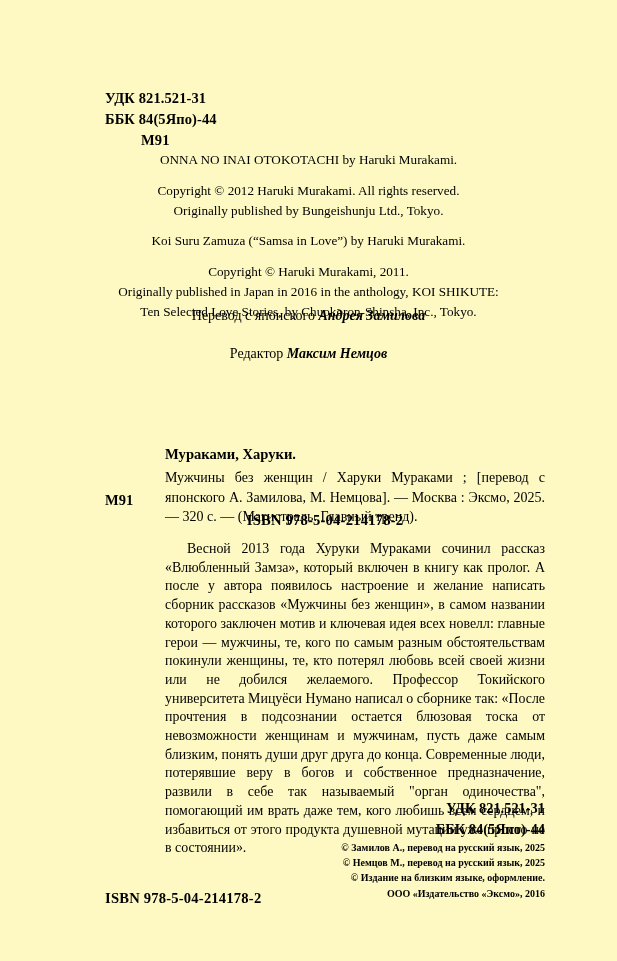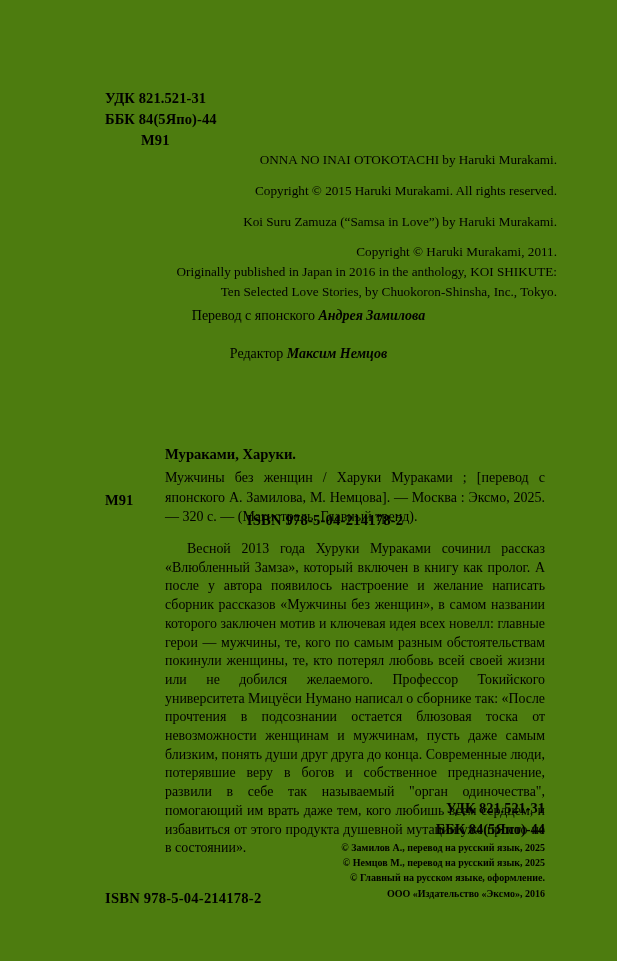--- a/index.html
+++ b/index.html
@@ -13,21 +13,21 @@
     font-family: "Liberation Serif", serif;
     color: #000000;
     position: relative;
     overflow: hidden;
   }
   .page {
     position: absolute;
     left: 0; top: 0;
     width: 617px;
     height: 961px;
-    background: #4d7c0f;
+    background: #fef9c3;
   }
 
   
   .udk-block {
     position: absolute;
     left: 105px;
     top: 88px;
     font-size: 14.5px;
     line-height: 1.45;
     font-weight: bold;
@@ -42,21 +42,21 @@
   .copyright-block {
     position: absolute;
     left: 60px;
     top: 150px;
     width: 497px;
     text-align: center;
     font-size: 13.2px;
     line-height: 1.5;
   }
   .cr-para { margin-bottom: 11px; }
-  .cr-line { white-space: nowrap; text-align: right; }
+  .cr-line { white-space: nowrap; }
 
   .credits-block {
     position: absolute;
     left: 60px;
     top: 305px;
     width: 497px;
     text-align: center;
     font-size: 14px;
     line-height: 1.5;
   }
@@ -162,21 +162,22 @@
     <div class="udk-line">УДК 821.521-31</div>
     <div class="udk-line">ББК 84(5Япо)-44</div>
     <div class="udk-line udk-code">М91</div>
   </div>
 
   <div class="copyright-block">
     <div class="cr-para">
       <div class="cr-line">ONNA NO INAI OTOKOTACHI by Haruki Murakami.</div>
     </div>
     <div class="cr-para">
-      <div class="cr-line">Copyright © 2015 Haruki Murakami. All rights reserved.</div>
+      <div class="cr-line">Copyright © 2012 Haruki Murakami. All rights reserved.</div>
+      <div class="cr-line">Originally published by Bungeishunju Ltd., Tokyo.</div>
     </div>
     <div class="cr-para">
       <div class="cr-line">Koi Suru Zamuza (“Samsa in Love”) by Haruki Murakami.</div>
     </div>
     <div class="cr-para">
       <div class="cr-line">Copyright © Haruki Murakami, 2011.</div>
       <div class="cr-line">Originally published in Japan in 2016 in the anthology, KOI SHIKUTE:</div>
       <div class="cr-line">Ten Selected Love Stories, by Chuokoron-Shinsha, Inc., Tokyo.</div>
     </div>
   </div>
@@ -199,19 +200,19 @@
   <div class="annotation">Весной 2013 года Хуруки Мураками сочинил рассказ «Влюбленный Замза», который включен в книгу как пролог. А после у автора появилось настроение и желание написать сборник рассказов «Мужчины без женщин», в самом названии которого заключен мотив и ключевая идея всех новелл: главные герои — мужчины, те, кого по самым разным обстоятельствам покинули женщины, те, кто потерял любовь всей своей жизни или не добился желаемого. Профессор Токийского университета Мицуёси Нумано написал о сборнике так: «После прочтения в подсознании остается блюзовая тоска от невозможности женщинам и мужчинам, пусть даже самым близким, понять души друг друга до конца. Современные люди, потерявшие веру в богов и собственное предназначение, развили в себе так называемый "орган одиночества", помогающий им врать даже тем, кого любишь всем сердцем, и избавиться от этого продукта душевной мутации уже просто не в состоянии».</div>
 
   <div class="bottom-udk">
     <div>УДК 821.521-31</div>
     <div>ББК 84(5Япо)-44</div>
   </div>
 
   <div class="bottom-rights">
     <div class="nowrap">© Замилов А.,  перевод на русский язык, 2025</div>
     <div class="nowrap">© Немцов М., перевод на русский язык, 2025</div>
-    <div class="nowrap">© Главный на русском языке, оформление.</div>
+    <div class="nowrap">© Издание на близким языке, оформление.</div>
     <div class="nowrap">ООО «Издательство «Эксмо», 2016</div>
   </div>
 
   <div class="isbn-bottom">ISBN 978-5-04-214178-2</div>
 
 </div>
 
 </body></html>

